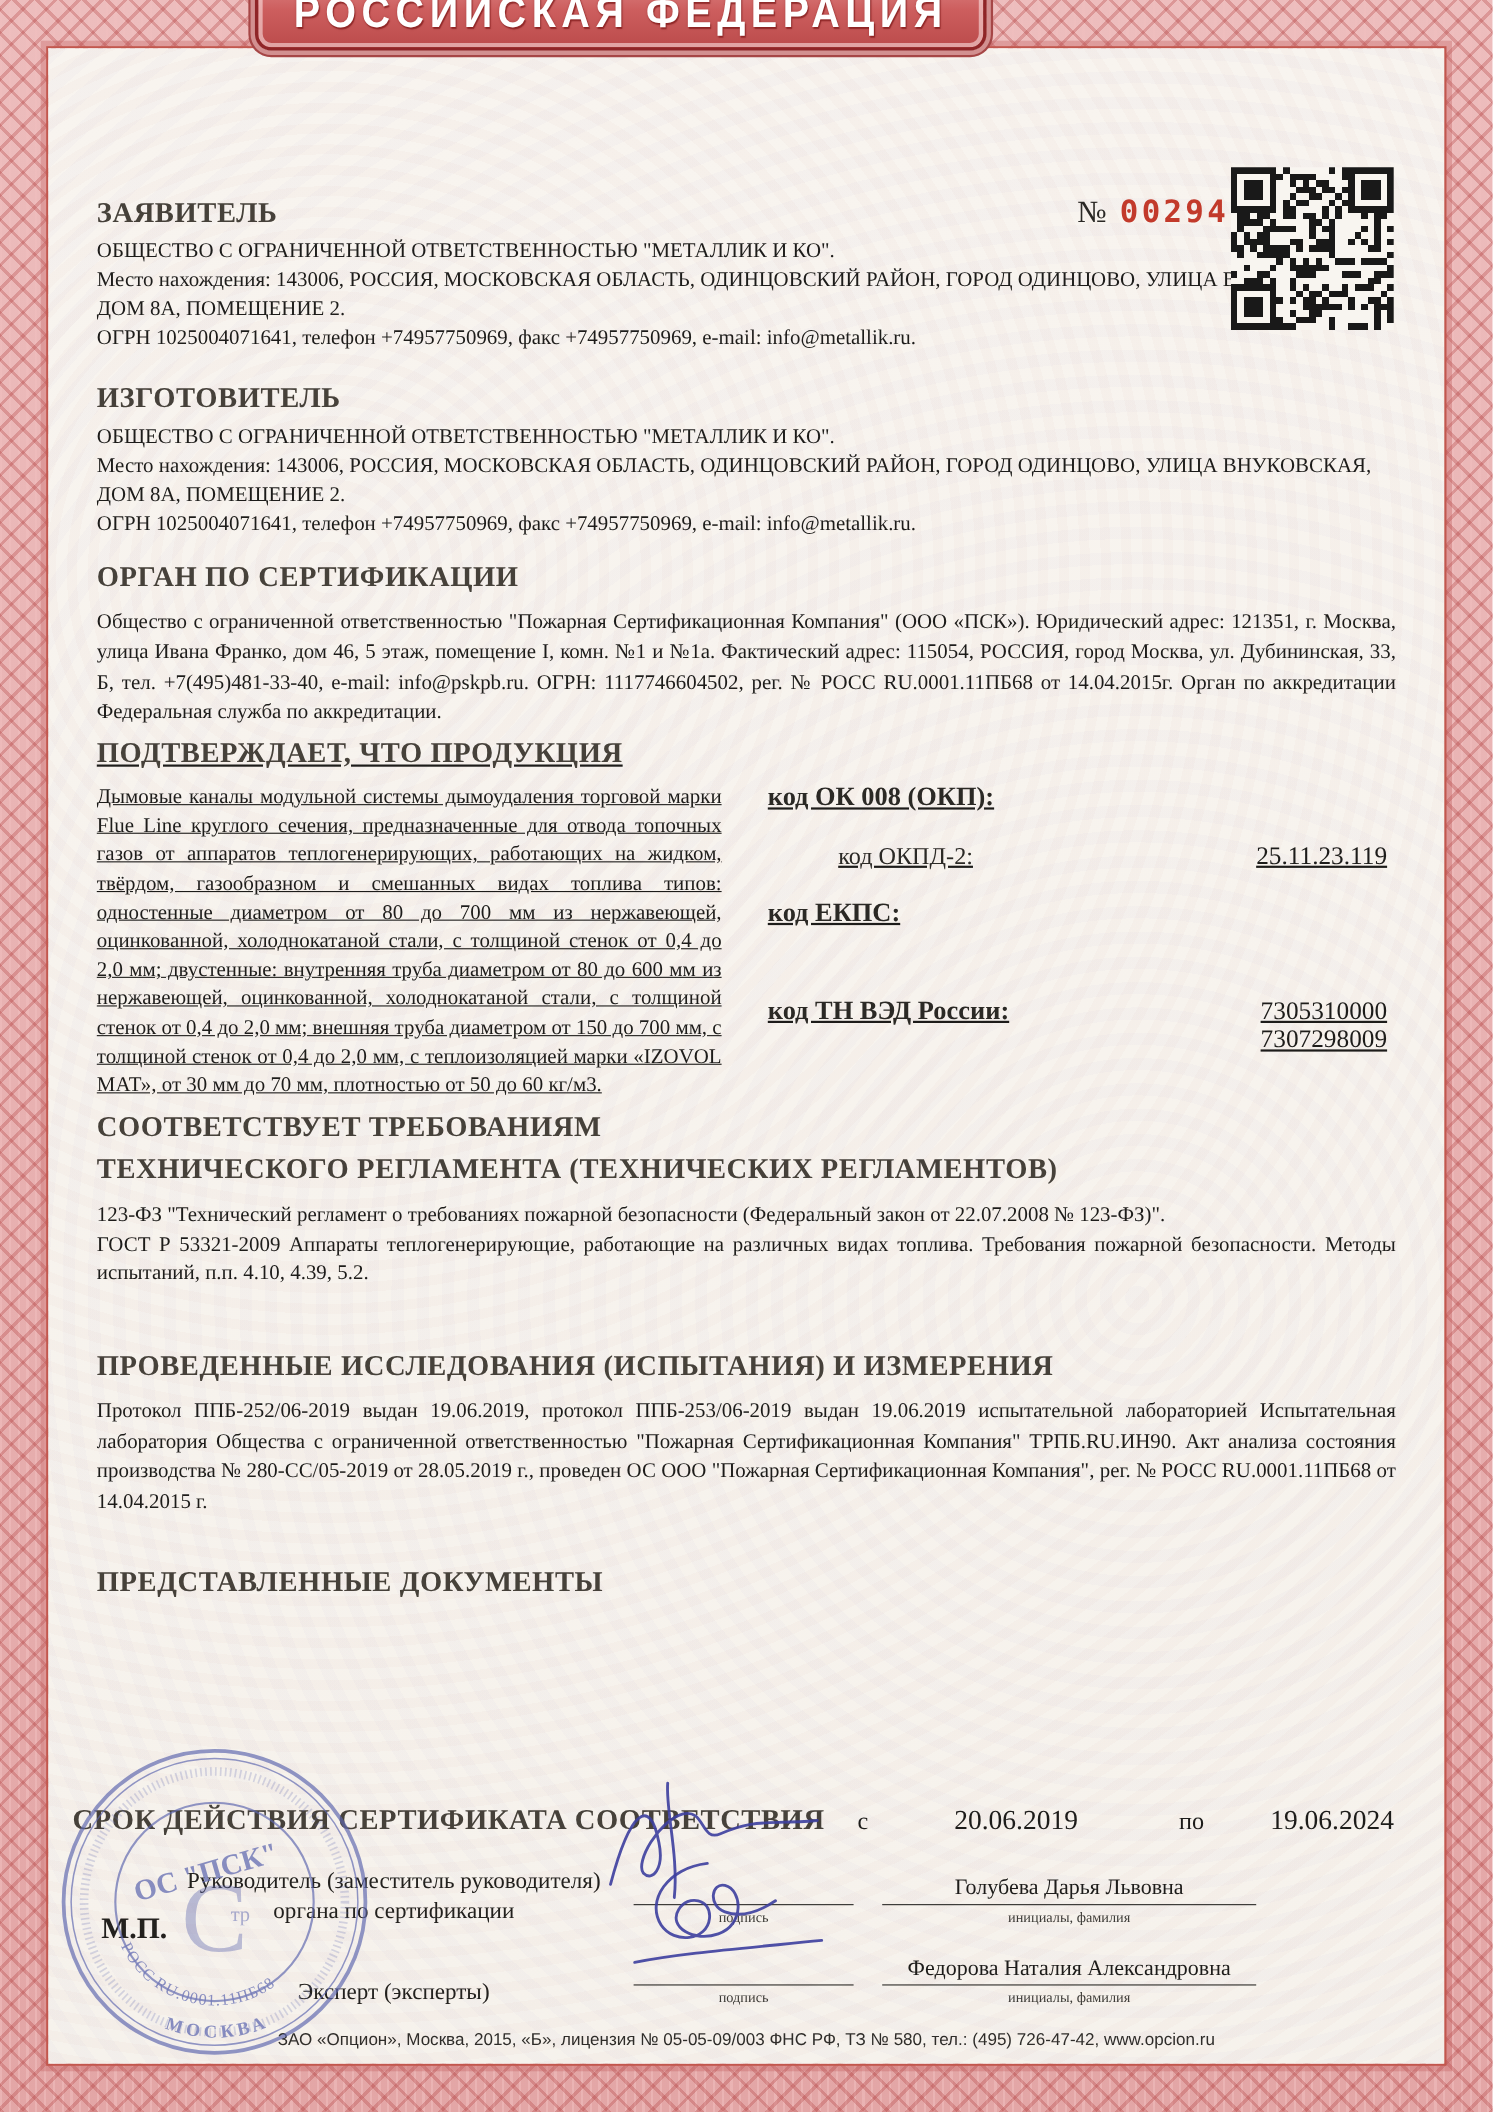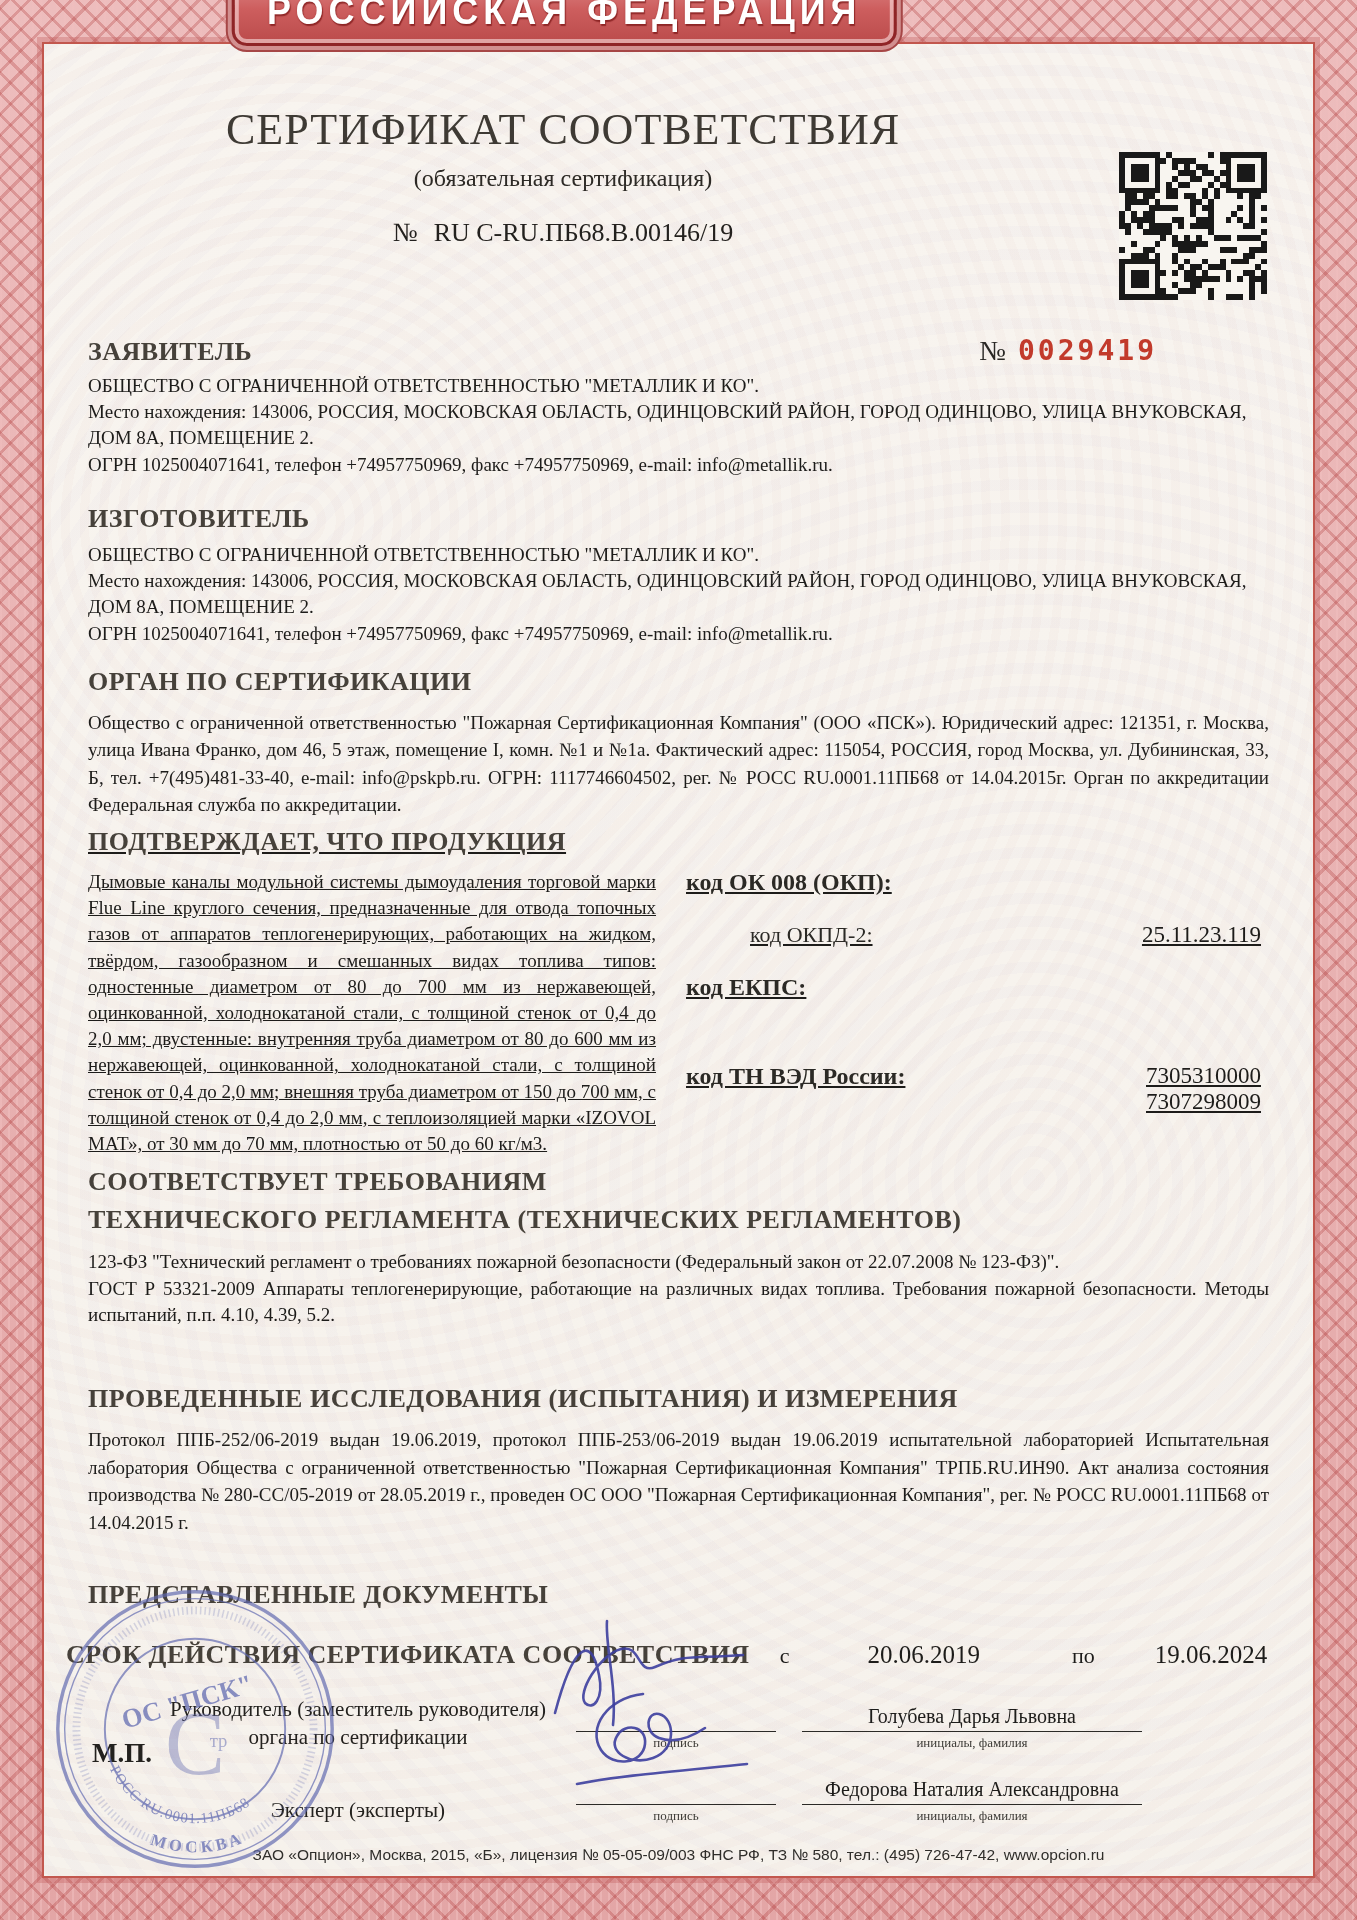--- a/index.html
+++ b/index.html
@@ -65,21 +65,21 @@
 
   .sec-applicant{margin-top:86px;}
   .app-row{display:flex;justify-content:space-between;align-items:baseline;padding-right:112px;}
   .blank-no{font-family:"DejaVu Sans Mono",monospace;font-weight:700;font-size:28px;color:#c23a2b;letter-spacing:3px;}
   .blank-no .nsign{font-family:"Liberation Serif",serif;font-weight:400;color:#2a2825;letter-spacing:0;margin-right:12px;}
   .sec-manufacturer{margin-top:26px;}
   .sec-certbody{margin-top:20px;}
   .sec-certbody .body-text{margin-top:12px;line-height:1.45;}
 
   .sec-product{margin-top:8px;text-decoration:underline;}
-  .product-cols{display:flex;gap:30px;margin-top:12px;}
+  .product-cols{display:flex;gap:42px;margin-top:12px;}
   .prod-desc{width:568px;}
   .codes{flex:1;padding-right:8px;}
   .code-row{display:flex;justify-content:space-between;align-items:flex-start;}
   .code-l{font-size:24px;font-weight:700;color:#2b2925;}
   .code-l.reg{font-weight:400;font-size:22px;margin-left:64px;}
   .code-v{font-size:23px;text-align:left;}
   .code-row + .code-row{margin-top:26px;}
   .code-row.gap{margin-top:62px;}
 
   .sec-compliance{margin-top:10px;}
@@ -129,27 +129,20 @@
       <span class="banner-text">РОССИЙСКАЯ ФЕДЕРАЦИЯ</span>
     </div>
 
     <div class="qr">
       <svg viewBox="0 0 25 25" shape-rendering="crispEdges">
         <rect x="0" y="0" width="25" height="25" fill="#f8f5f0"></rect>
         <path fill="#191919" d="M0 0h1v1h-1zM1 0h1v1h-1zM2 0h1v1h-1zM3 0h1v1h-1zM4 0h1v1h-1zM5 0h1v1h-1zM6 0h1v1h-1zM8 0h1v1h-1zM15 0h1v1h-1zM17 0h1v1h-1zM18 0h1v1h-1zM19 0h1v1h-1zM20 0h1v1h-1zM21 0h1v1h-1zM22 0h1v1h-1zM23 0h1v1h-1zM24 0h1v1h-1zM0 1h1v1h-1zM6 1h1v1h-1zM7 1h1v1h-1zM9 1h1v1h-1zM10 1h1v1h-1zM11 1h1v1h-1zM12 1h1v1h-1zM17 1h1v1h-1zM18 1h1v1h-1zM24 1h1v1h-1zM0 2h1v1h-1zM2 2h1v1h-1zM3 2h1v1h-1zM4 2h1v1h-1zM6 2h1v1h-1zM9 2h1v1h-1zM11 2h1v1h-1zM13 2h1v1h-1zM14 2h1v1h-1zM18 2h1v1h-1zM20 2h1v1h-1zM21 2h1v1h-1zM22 2h1v1h-1zM24 2h1v1h-1zM0 3h1v1h-1zM2 3h1v1h-1zM3 3h1v1h-1zM4 3h1v1h-1zM6 3h1v1h-1zM10 3h1v1h-1zM11 3h1v1h-1zM12 3h1v1h-1zM14 3h1v1h-1zM15 3h1v1h-1zM17 3h1v1h-1zM18 3h1v1h-1zM20 3h1v1h-1zM21 3h1v1h-1zM22 3h1v1h-1zM24 3h1v1h-1zM0 4h1v1h-1zM2 4h1v1h-1zM3 4h1v1h-1zM4 4h1v1h-1zM6 4h1v1h-1zM9 4h1v1h-1zM12 4h1v1h-1zM13 4h1v1h-1zM16 4h1v1h-1zM18 4h1v1h-1zM20 4h1v1h-1zM21 4h1v1h-1zM22 4h1v1h-1zM24 4h1v1h-1zM0 5h1v1h-1zM6 5h1v1h-1zM8 5h1v1h-1zM10 5h1v1h-1zM11 5h1v1h-1zM15 5h1v1h-1zM17 5h1v1h-1zM18 5h1v1h-1zM24 5h1v1h-1zM0 6h1v1h-1zM1 6h1v1h-1zM2 6h1v1h-1zM3 6h1v1h-1zM4 6h1v1h-1zM5 6h1v1h-1zM6 6h1v1h-1zM8 6h1v1h-1zM9 6h1v1h-1zM14 6h1v1h-1zM16 6h1v1h-1zM18 6h1v1h-1zM19 6h1v1h-1zM20 6h1v1h-1zM21 6h1v1h-1zM22 6h1v1h-1zM23 6h1v1h-1zM24 6h1v1h-1zM1 7h1v1h-1zM2 7h1v1h-1zM4 7h1v1h-1zM5 7h1v1h-1zM8 7h1v1h-1zM9 7h1v1h-1zM11 7h1v1h-1zM12 7h1v1h-1zM14 7h1v1h-1zM16 7h1v1h-1zM20 7h1v1h-1zM22 7h1v1h-1zM23 7h1v1h-1zM1 8h1v1h-1zM2 8h1v1h-1zM3 8h1v1h-1zM4 8h1v1h-1zM6 8h1v1h-1zM12 8h1v1h-1zM13 8h1v1h-1zM15 8h1v1h-1zM22 8h1v1h-1zM1 9h1v1h-1zM5 9h1v1h-1zM6 9h1v1h-1zM7 9h1v1h-1zM8 9h1v1h-1zM9 9h1v1h-1zM12 9h1v1h-1zM14 9h1v1h-1zM15 9h1v1h-1zM20 9h1v1h-1zM22 9h1v1h-1zM24 9h1v1h-1zM0 10h1v1h-1zM2 10h1v1h-1zM4 10h1v1h-1zM5 10h1v1h-1zM12 10h1v1h-1zM15 10h1v1h-1zM19 10h1v1h-1zM22 10h1v1h-1zM0 11h1v1h-1zM2 11h1v1h-1zM3 11h1v1h-1zM4 11h1v1h-1zM5 11h1v1h-1zM9 11h1v1h-1zM10 11h1v1h-1zM13 11h1v1h-1zM14 11h1v1h-1zM15 11h1v1h-1zM18 11h1v1h-1zM20 11h1v1h-1zM22 11h1v1h-1zM24 11h1v1h-1zM0 12h1v1h-1zM1 12h1v1h-1zM3 12h1v1h-1zM5 12h1v1h-1zM6 12h1v1h-1zM7 12h1v1h-1zM8 12h1v1h-1zM10 12h1v1h-1zM12 12h1v1h-1zM13 12h1v1h-1zM14 12h1v1h-1zM15 12h1v1h-1zM21 12h1v1h-1zM22 12h1v1h-1zM1 13h1v1h-1zM4 13h1v1h-1zM5 13h1v1h-1zM6 13h1v1h-1zM7 13h1v1h-1zM8 13h1v1h-1zM15 13h1v1h-1zM24 13h1v1h-1zM7 14h1v1h-1zM9 14h1v1h-1zM11 14h1v1h-1zM13 14h1v1h-1zM16 14h1v1h-1zM17 14h1v1h-1zM18 14h1v1h-1zM20 14h1v1h-1zM21 14h1v1h-1zM22 14h1v1h-1zM23 14h1v1h-1zM2 15h1v1h-1zM6 15h1v1h-1zM9 15h1v1h-1zM10 15h1v1h-1zM11 15h1v1h-1zM12 15h1v1h-1zM13 15h1v1h-1zM14 15h1v1h-1zM24 15h1v1h-1zM0 16h1v1h-1zM4 16h1v1h-1zM5 16h1v1h-1zM10 16h1v1h-1zM11 16h1v1h-1zM12 16h1v1h-1zM17 16h1v1h-1zM18 16h1v1h-1zM19 16h1v1h-1zM22 16h1v1h-1zM23 16h1v1h-1zM24 16h1v1h-1zM2 17h1v1h-1zM3 17h1v1h-1zM4 17h1v1h-1zM6 17h1v1h-1zM9 17h1v1h-1zM21 17h1v1h-1zM22 17h1v1h-1zM0 18h1v1h-1zM1 18h1v1h-1zM2 18h1v1h-1zM3 18h1v1h-1zM4 18h1v1h-1zM5 18h1v1h-1zM6 18h1v1h-1zM9 18h1v1h-1zM11 18h1v1h-1zM14 18h1v1h-1zM17 18h1v1h-1zM19 18h1v1h-1zM20 18h1v1h-1zM21 18h1v1h-1zM24 18h1v1h-1zM0 19h1v1h-1zM6 19h1v1h-1zM10 19h1v1h-1zM12 19h1v1h-1zM13 19h1v1h-1zM15 19h1v1h-1zM16 19h1v1h-1zM17 19h1v1h-1zM23 19h1v1h-1zM0 20h1v1h-1zM2 20h1v1h-1zM3 20h1v1h-1zM4 20h1v1h-1zM6 20h1v1h-1zM7 20h1v1h-1zM9 20h1v1h-1zM11 20h1v1h-1zM12 20h1v1h-1zM14 20h1v1h-1zM18 20h1v1h-1zM21 20h1v1h-1zM22 20h1v1h-1zM24 20h1v1h-1zM0 21h1v1h-1zM2 21h1v1h-1zM3 21h1v1h-1zM4 21h1v1h-1zM6 21h1v1h-1zM11 21h1v1h-1zM12 21h1v1h-1zM13 21h1v1h-1zM14 21h1v1h-1zM15 21h1v1h-1zM16 21h1v1h-1zM18 21h1v1h-1zM20 21h1v1h-1zM22 21h1v1h-1zM23 21h1v1h-1zM24 21h1v1h-1zM0 22h1v1h-1zM2 22h1v1h-1zM3 22h1v1h-1zM4 22h1v1h-1zM6 22h1v1h-1zM9 22h1v1h-1zM12 22h1v1h-1zM13 22h1v1h-1zM22 22h1v1h-1zM24 22h1v1h-1zM0 23h1v1h-1zM6 23h1v1h-1zM7 23h1v1h-1zM10 23h1v1h-1zM11 23h1v1h-1zM12 23h1v1h-1zM15 23h1v1h-1zM22 23h1v1h-1zM24 23h1v1h-1zM0 24h1v1h-1zM1 24h1v1h-1zM2 24h1v1h-1zM3 24h1v1h-1zM4 24h1v1h-1zM5 24h1v1h-1zM6 24h1v1h-1zM7 24h1v1h-1zM8 24h1v1h-1zM9 24h1v1h-1zM15 24h1v1h-1zM18 24h1v1h-1zM19 24h1v1h-1zM20 24h1v1h-1zM22 24h1v1h-1z"></path>
       </svg>
     </div>
 
-    <div class="head-col">
-      <div class="title">СЕРТИФИКАТ СООТВЕТСТВИЯ</div>
-      <div class="subtitle">(обязательная сертификация)</div>
-      <div class="cert-no">
-        <span class="nsign">№</span><span>RU C-RU.ПБ68.В.00146/19</span>
-      </div>
-    </div>
 
     <section class="sec-applicant">
       <div class="app-row">
         <span class="sec-head">ЗАЯВИТЕЛЬ</span>
         <span class="blank-no">
           <span class="nsign">№</span><span>0029419</span>
         </span>
       </div>
       <div class="body-text" style="margin-top:6px;">ОБЩЕСТВО С ОГРАНИЧЕННОЙ ОТВЕТСТВЕННОСТЬЮ "МЕТАЛЛИК И КО".</div>
       <div class="body-text">Место нахождения: 143006, РОССИЯ, МОСКОВСКАЯ ОБЛАСТЬ, ОДИНЦОВСКИЙ РАЙОН, ГОРОД ОДИНЦОВО, УЛИЦА ВНУКОВСКАЯ, ДОМ 8А, ПОМЕЩЕНИЕ 2.</div>

